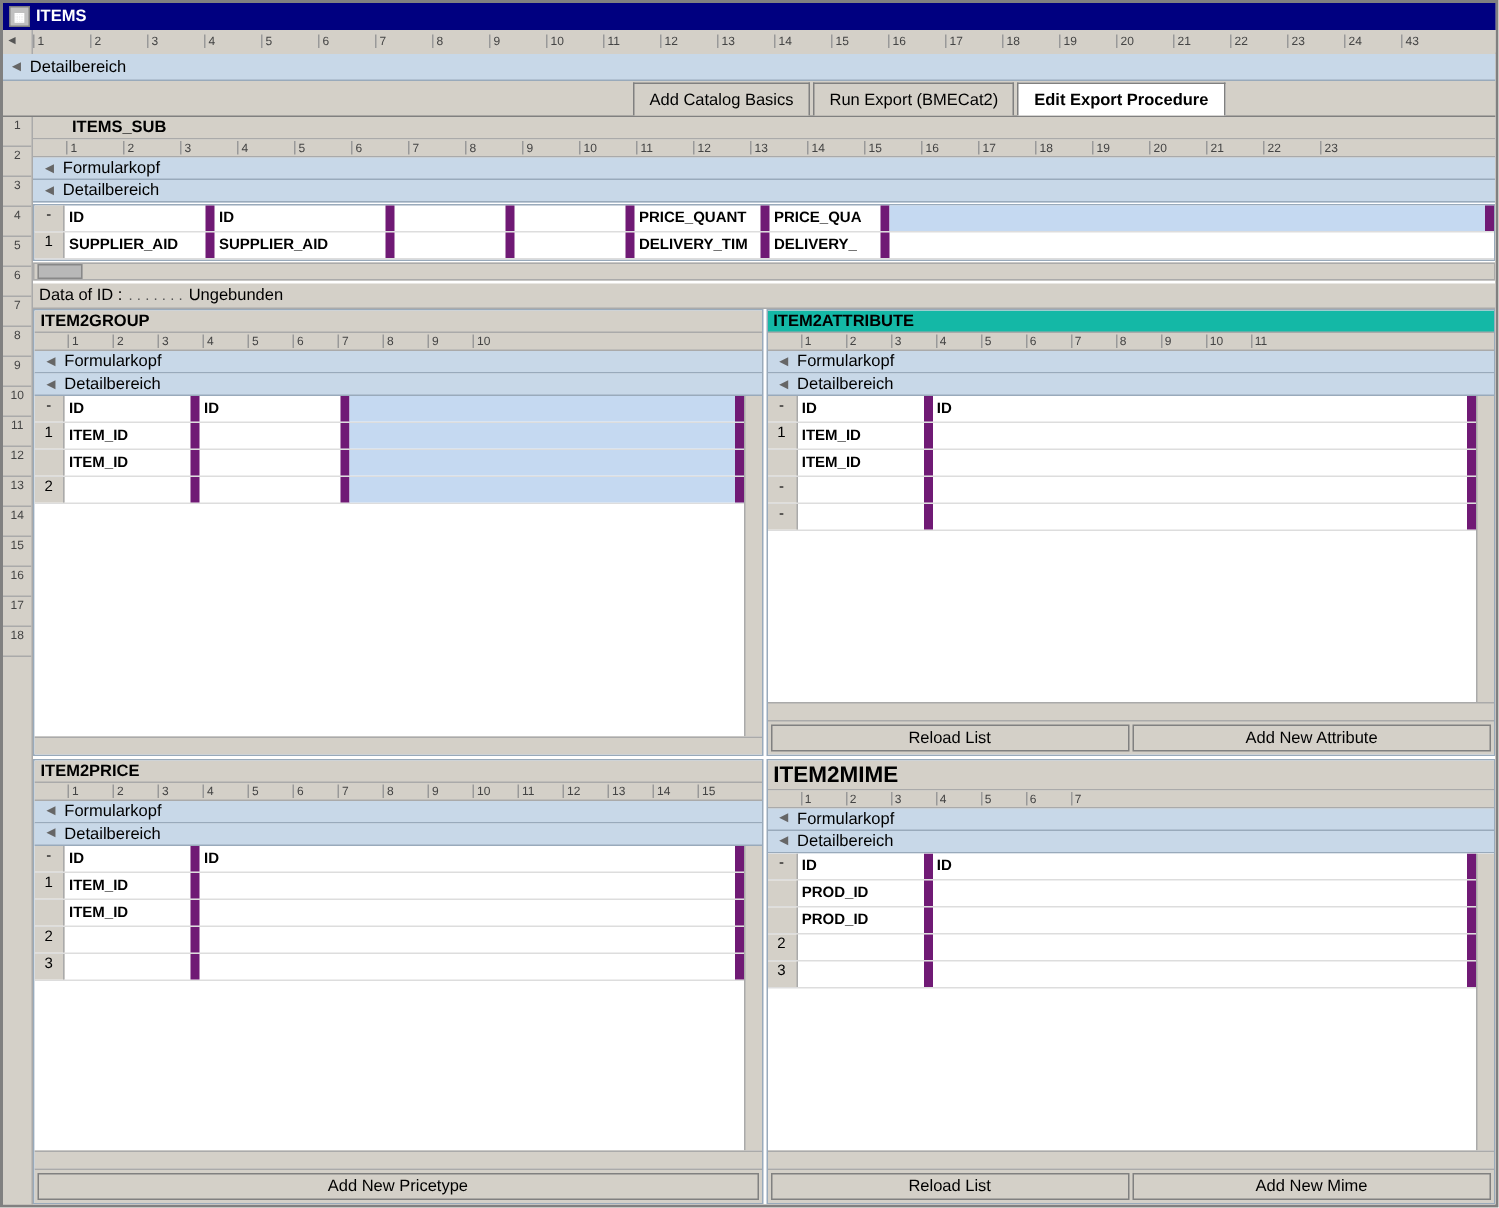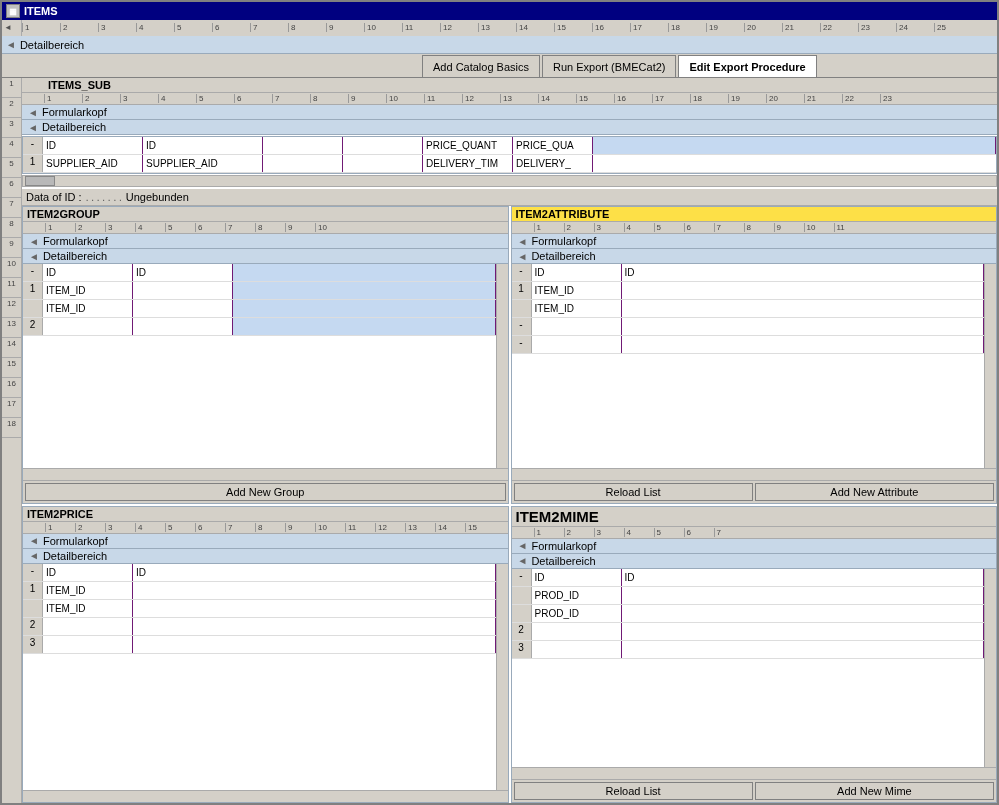--- a/index.html
+++ b/index.html
@@ -153,26 +153,27 @@
       overflow: hidden;
       display: flex;
       flex-direction: column;
     }
     .form-row {
       display: flex;
       border-bottom: 1px solid #ddd;
       min-height: 18px;
     }
     .form-cell {
-      border-right: 1px solid #701a75;
+      border-right: 6px solid #701a75;
       padding: 1px 3px;
       font-size: 10px;
       min-width: 80px;
       display: flex;
       align-items: center;
+      font-weight: bold;
     }
     .form-cell.blue {
       background: #c5d9f1;
     }
   </style>
 </head>
 <body>
 
 <div class="window">
 
@@ -206,21 +207,21 @@
           <span class="h-ruler-mark">15</span>
           <span class="h-ruler-mark">16</span>
           <span class="h-ruler-mark">17</span>
           <span class="h-ruler-mark">18</span>
           <span class="h-ruler-mark">19</span>
           <span class="h-ruler-mark">20</span>
           <span class="h-ruler-mark">21</span>
           <span class="h-ruler-mark">22</span>
           <span class="h-ruler-mark">23</span>
           <span class="h-ruler-mark">24</span>
-          <span class="h-ruler-mark">25</span>
+          <span class="h-ruler-mark">43</span>
         </div>
       </div>
     </div>
 
     <div class="detail-header">
       <span class="arrow-icon">◄</span>
       <span>Detailbereich</span>
     </div>
 
     <div style="display:flex; align-items:flex-end; height:24px; padding-left:420px; gap:2px; background:#d4d0c8; border-bottom:1px solid #808080;">
@@ -388,27 +389,24 @@
                   <div class="form-cell" style="width:100px;"></div>
                   <div class="form-cell blue" style="flex:1;"></div>
                 </div>
               </div>
 
               <div style="width:12px; background:#d4d0c8; border-left:1px solid #aaa;"></div>
             </div>
 
             <div style="height:12px; background:#d4d0c8; border-top:1px solid #aaa;"></div>
 
-            <div style="background:#d4d0c8; border-top:1px solid #aaa; padding:2px;">
-              <button class="panel-button" style="width:100%;">Add New Group</button>
-            </div>
           </div>
 
           <div style="flex:1; display:flex; flex-direction:column; border:1px solid #9ab; background:white; overflow:hidden; min-width:0;">
-            <div style="font-size:11px; font-weight:bold; padding:1px 4px; background:#fde047; border-bottom:1px solid #aaa;">ITEM2ATTRIBUTE</div>
+            <div style="font-size:11px; font-weight:bold; padding:1px 4px; background:#14b8a6; border-bottom:1px solid #aaa;">ITEM2ATTRIBUTE</div>
 
             <div style="height:12px; background:#d4d0c8; border-bottom:1px solid #aaa; display:flex; align-items:center; overflow:hidden; padding-left:22px; font-size:8px; color:#444;">
               <span style="min-width:30px; border-left:1px solid #999; padding-left:2px;">1</span>
               <span style="min-width:30px; border-left:1px solid #999; padding-left:2px;">2</span>
               <span style="min-width:30px; border-left:1px solid #999; padding-left:2px;">3</span>
               <span style="min-width:30px; border-left:1px solid #999; padding-left:2px;">4</span>
               <span style="min-width:30px; border-left:1px solid #999; padding-left:2px;">5</span>
               <span style="min-width:30px; border-left:1px solid #999; padding-left:2px;">6</span>
               <span style="min-width:30px; border-left:1px solid #999; padding-left:2px;">7</span>
               <span style="min-width:30px; border-left:1px solid #999; padding-left:2px;">8</span>
@@ -526,20 +524,23 @@
                   <div class="form-cell" style="width:90px;"></div>
                   <div class="form-cell" style="flex:1;"></div>
                 </div>
               </div>
 
               <div style="width:12px; background:#d4d0c8; border-left:1px solid #aaa;"></div>
             </div>
 
             <div style="height:12px; background:#d4d0c8; border-top:1px solid #aaa;"></div>
 
+            <div style="background:#d4d0c8; border-top:1px solid #aaa; padding:2px;">
+              <button class="panel-button" style="width:100%;">Add New Pricetype</button>
+            </div>
           </div>
 
           <div style="flex:1; display:flex; flex-direction:column; border:1px solid #9ab; background:white; overflow:hidden; min-width:0;">
             <div style="font-size:15px; font-weight:bold; padding:1px 4px; background:#d4d0c8; border-bottom:1px solid #aaa;">ITEM2MIME</div>
 
             <div style="height:12px; background:#d4d0c8; border-bottom:1px solid #aaa; display:flex; align-items:center; overflow:hidden; padding-left:22px; font-size:8px; color:#444;">
               <span style="min-width:30px; border-left:1px solid #999; padding-left:2px;">1</span>
               <span style="min-width:30px; border-left:1px solid #999; padding-left:2px;">2</span>
               <span style="min-width:30px; border-left:1px solid #999; padding-left:2px;">3</span>
               <span style="min-width:30px; border-left:1px solid #999; padding-left:2px;">4</span>

